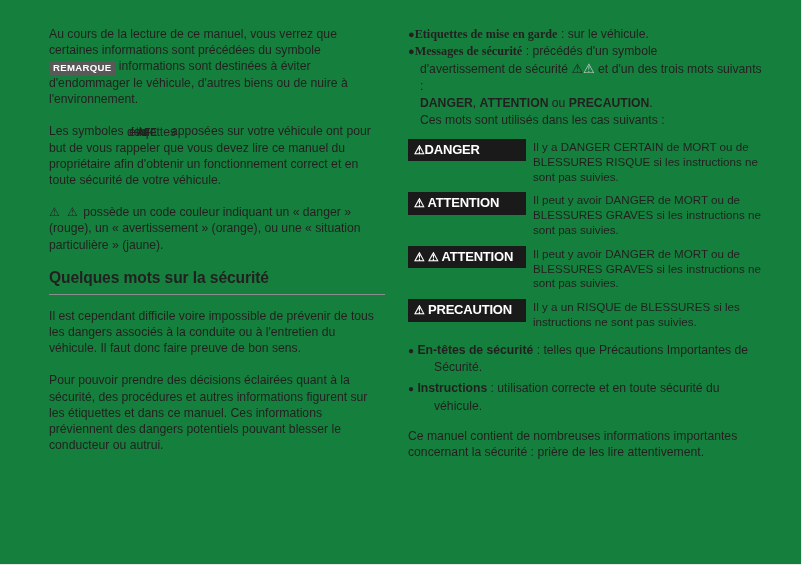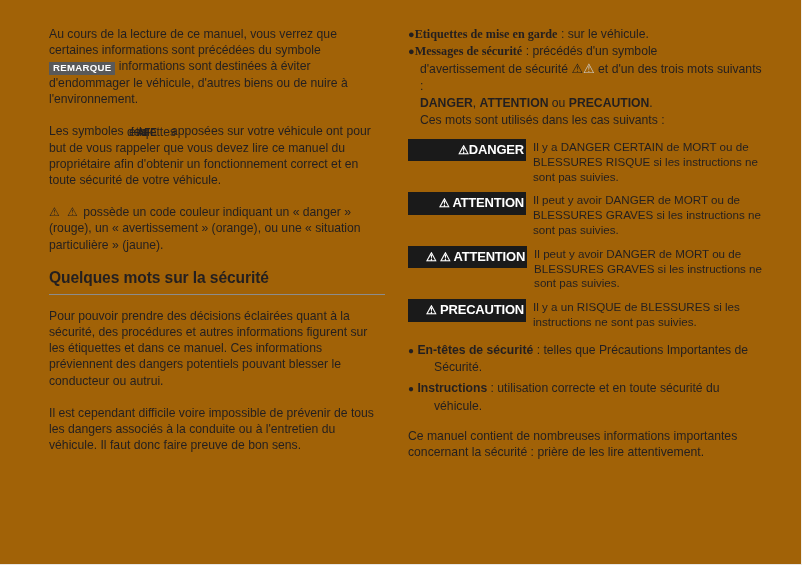--- a/index.html
+++ b/index.html
@@ -15,21 +15,21 @@
     color: #231f20;
     position: relative;
     overflow: hidden;
   }
 
   .page {
     position: absolute;
     left: 0; top: 0;
     width: 802px;
     height: 565px;
-    background: #a16207;
+    background: #15803d;
     border-bottom: 1px solid #e8e8e8;
     border-right: 1px solid #f2f2f2;
   }
 
   .col {
     position: absolute;
     top: 26px;
   }
   .col-left  { left: 49px;  width: 336px; }
   .col-right { left: 408px; width: 356px; }
@@ -115,22 +115,22 @@
     align-items: flex-start;
     margin-bottom: 8px;
   }
   .wlabel {
     flex: 0 0 118px;
     background: #1a1a1a;
     color: #ffffff;
     font-weight: bold;
     font-size: 13px;
     letter-spacing: -.2px;
-    text-align: right;
-    padding: 3px 2px 4px 18px;
+    text-align: left;
+    padding: 3px 2px 4px 6px;
     margin-right: 7px;
     white-space: nowrap;
     line-height: 1.18;
   }
   .wlabel .wtri { font-size: 12px; }
   .wtext {
     flex: 1 1 auto;
     font-size: 11.6px;
     line-height: 14.8px;
     color: #231f20;
@@ -171,22 +171,22 @@
         <span class="g2">étiq</span>
         <span class="g3">AFE</span>
         <span class="g4">uettes</span>
       </span><span>apposées sur votre véhicule ont pour but de vous rappeler que vous devez lire ce manuel du propriétaire afin d'obtenir un fonctionnement correct et en toute sécurité de votre véhicule.</span></p>
 
     <p class="para"><span class="tri-pair">⚠ ⚠</span> <span>possède un code couleur indiquant un « danger » (rouge), un « avertissement » (orange), ou une « situation particulière » (jaune).</span></p>
 
     <h2 class="section-title">Quelques mots sur la sécurité</h2>
     <div class="rule"></div>
 
+    <p class="para">Il est cependant difficile voire impossible de prévenir de tous les dangers associés à la conduite ou à l'entretien du véhicule. Il faut donc faire preuve de bon sens.</p>
     <p class="para">Pour pouvoir prendre des décisions éclairées quant à la sécurité, des procédures et autres informations figurent sur les étiquettes et dans ce manuel. Ces informations préviennent des dangers potentiels pouvant blesser le conducteur ou autrui.</p>
-    <p class="para">Il est cependant difficile voire impossible de prévenir de tous les dangers associés à la conduite ou à l'entretien du véhicule. Il faut donc faire preuve de bon sens.</p>
   </div>
 
   <div class="col col-right">
 
 
     <div class="blist-tight">
       <div class="bullet-tight"><span class="mark">●</span><b>Etiquettes de mise en garde</b><span> : sur le véhicule.</span></div>
 
       <div class="bullet-tight"><span class="mark">●</span><b>Messages de sécurité</b><span> : précédés d'un symbole</span></div>
 

